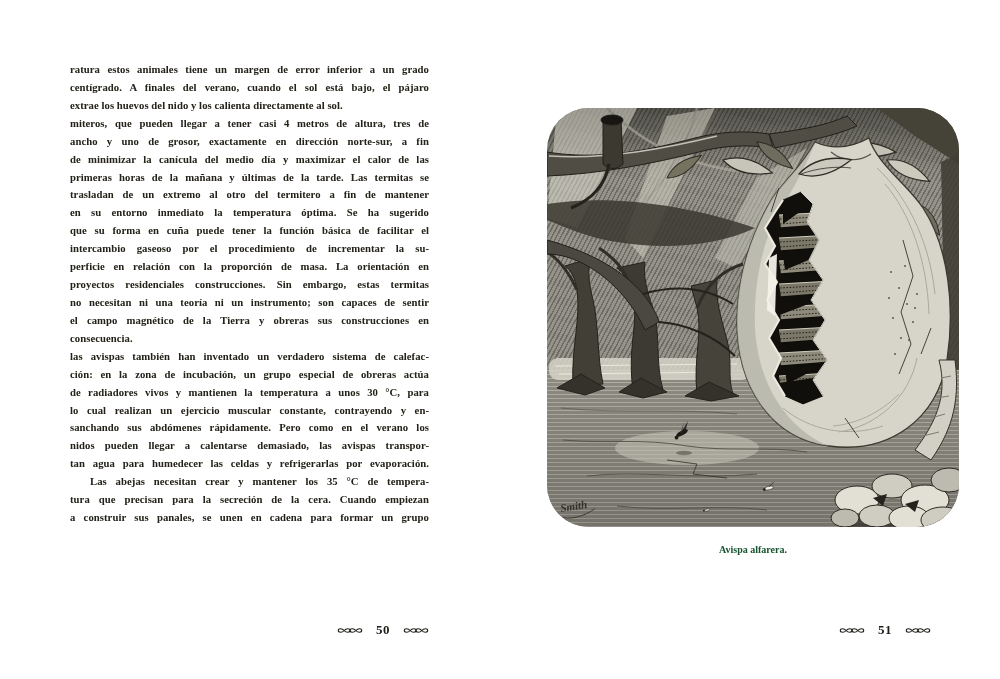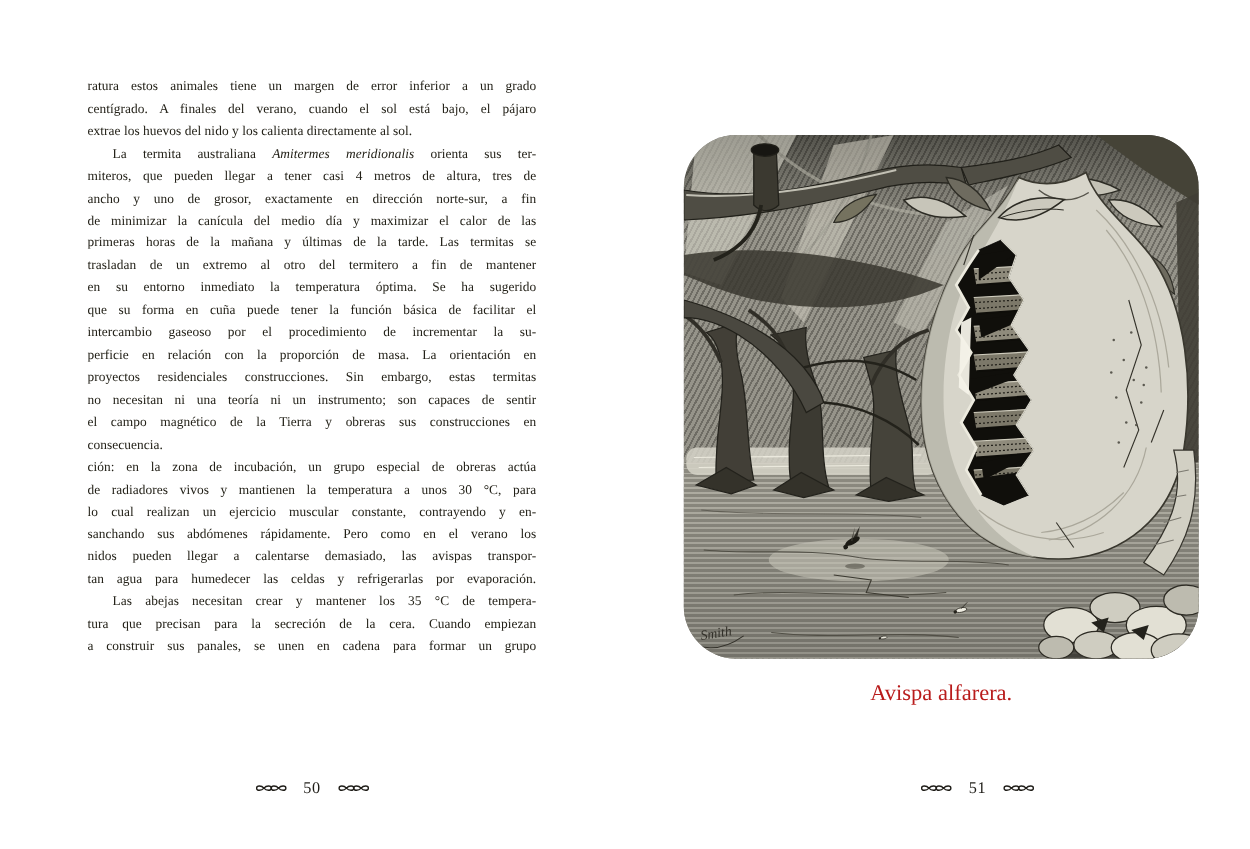--- a/index.html
+++ b/index.html
@@ -2,40 +2,40 @@
 <html><head>
 <meta charset="utf-8">
 <style>
   html,body{margin:0;padding:0;}
   body{
     width:1000px;height:679px;overflow:hidden;
     font-family:"Liberation Serif", serif;
     background:radial-gradient(140% 130% at 50% 42%, #ffffff 70%, #f4f4f2 92%, #e8e8e6 100%);
     color:#211f1a;
   }
-  .spread{position:relative;width:1000px;height:672px;}
+  .spread{position:relative;width:1000px;height:672px;font-weight:bold;}
   
   .text-block{
     position:absolute;left:70px;top:61px;width:359px;
     font-size:10.7px;letter-spacing:.05px;color:#232118;
   }
   .ln{
     height:17.93px;line-height:17.93px;overflow:hidden;
     text-align:justify;text-align-last:justify;white-space:normal;
   }
   .ln.endp{text-align-last:left;}
   .ln.ind{padding-left:20px;}
   .it{font-style:italic;}
   
   .footer{
     position:absolute;top:621px;height:18px;
-    display:flex;align-items:center;justify-content:center;gap:13px;
+    display:flex;align-items:center;justify-content:flex-end;gap:13px;
   }
   .footer-left{left:70px;width:359px;}
-  .footer-right{left:576px;width:412px;}
+  .footer-right{left:519px;width:412px;}
   .pagenum{font-size:13px;color:#1f1d18;letter-spacing:.5px;}
   .flourish{display:block;}
   
   .figure{
     position:absolute;left:547px;top:108px;width:412px;height:419px;
     border-radius:42px;overflow:hidden;
     background:repeating-linear-gradient(118deg,#6e6c64 0 1.5px,#96948a 1.5px 4px);
   }
   .fig-ground{
     position:absolute;left:0;right:0;top:262px;bottom:0;
@@ -44,46 +44,46 @@
       repeating-linear-gradient(180deg,#b2b0a5 0 1.5px,#8d8b81 1.5px 4px);
   }
   .fig-topshade{
     position:absolute;top:0;left:0;right:0;height:70px;
     background:linear-gradient(180deg, rgba(18,18,14,.5), rgba(18,18,14,0));
   }
   .figure svg{position:absolute;left:0;top:0;}
   .figure svg text{font-family:"Liberation Serif", serif;}
   .caption{
     position:absolute;left:547px;top:544px;width:412px;
-    text-align:center;font-size:18px;color:#b91c1c;
+    text-align:center;font-size:10px;color:#14532d;
   }
 </style>
 </head>
 <body>
 
 <div class="spread">
 
   <div class="text-block">
     <div class="ln">ratura estos animales tiene un margen de error inferior a un grado</div>
     <div class="ln">centígrado. A finales del verano, cuando el sol está bajo, el pájaro</div>
     <div class="ln endp">extrae los huevos del nido y los calienta directamente al sol.</div>
-    <div class="ln ind"><span>La termita australiana </span><span class="it">Amitermes meridionalis</span><span> orienta sus ter-</span></div>
     <div class="ln">miteros, que pueden llegar a tener casi 4 metros de altura, tres de</div>
     <div class="ln">ancho y uno de grosor, exactamente en dirección norte-sur, a fin</div>
     <div class="ln">de minimizar la canícula del medio día y maximizar el calor de las</div>
     <div class="ln">primeras horas de la mañana y últimas de la tarde. Las termitas se</div>
     <div class="ln">trasladan de un extremo al otro del termitero a fin de mantener</div>
     <div class="ln">en su entorno inmediato la temperatura óptima. Se ha sugerido</div>
     <div class="ln">que su forma en cuña puede tener la función básica de facilitar el</div>
     <div class="ln">intercambio gaseoso por el procedimiento de incrementar la su-</div>
     <div class="ln">perficie en relación con la proporción de masa. La orientación en</div>
     <div class="ln">proyectos residenciales construcciones. Sin embargo, estas termitas</div>
     <div class="ln">no necesitan ni una teoría ni un instrumento; son capaces de sentir</div>
     <div class="ln">el campo magnético de la Tierra y obreras sus construcciones en</div>
     <div class="ln endp">consecuencia.</div>
+    <div class="ln">las avispas también han inventado un verdadero sistema de calefac-</div>
     <div class="ln">ción: en la zona de incubación, un grupo especial de obreras actúa</div>
     <div class="ln">de radiadores vivos y mantienen la temperatura a unos 30 °C, para</div>
     <div class="ln">lo cual realizan un ejercicio muscular constante, contrayendo y en-</div>
     <div class="ln">sanchando sus abdómenes rápidamente. Pero como en el verano los</div>
     <div class="ln">nidos pueden llegar a calentarse demasiado, las avispas transpor-</div>
     <div class="ln">tan agua para humedecer las celdas y refrigerarlas por evaporación.</div>
     <div class="ln ind">Las abejas necesitan crear y mantener los 35 °C de tempera-</div>
     <div class="ln">tura que precisan para la secreción de la cera. Cuando empiezan</div>
     <div class="ln">a construir sus panales, se unen en cadena para formar un grupo</div>
   </div>

